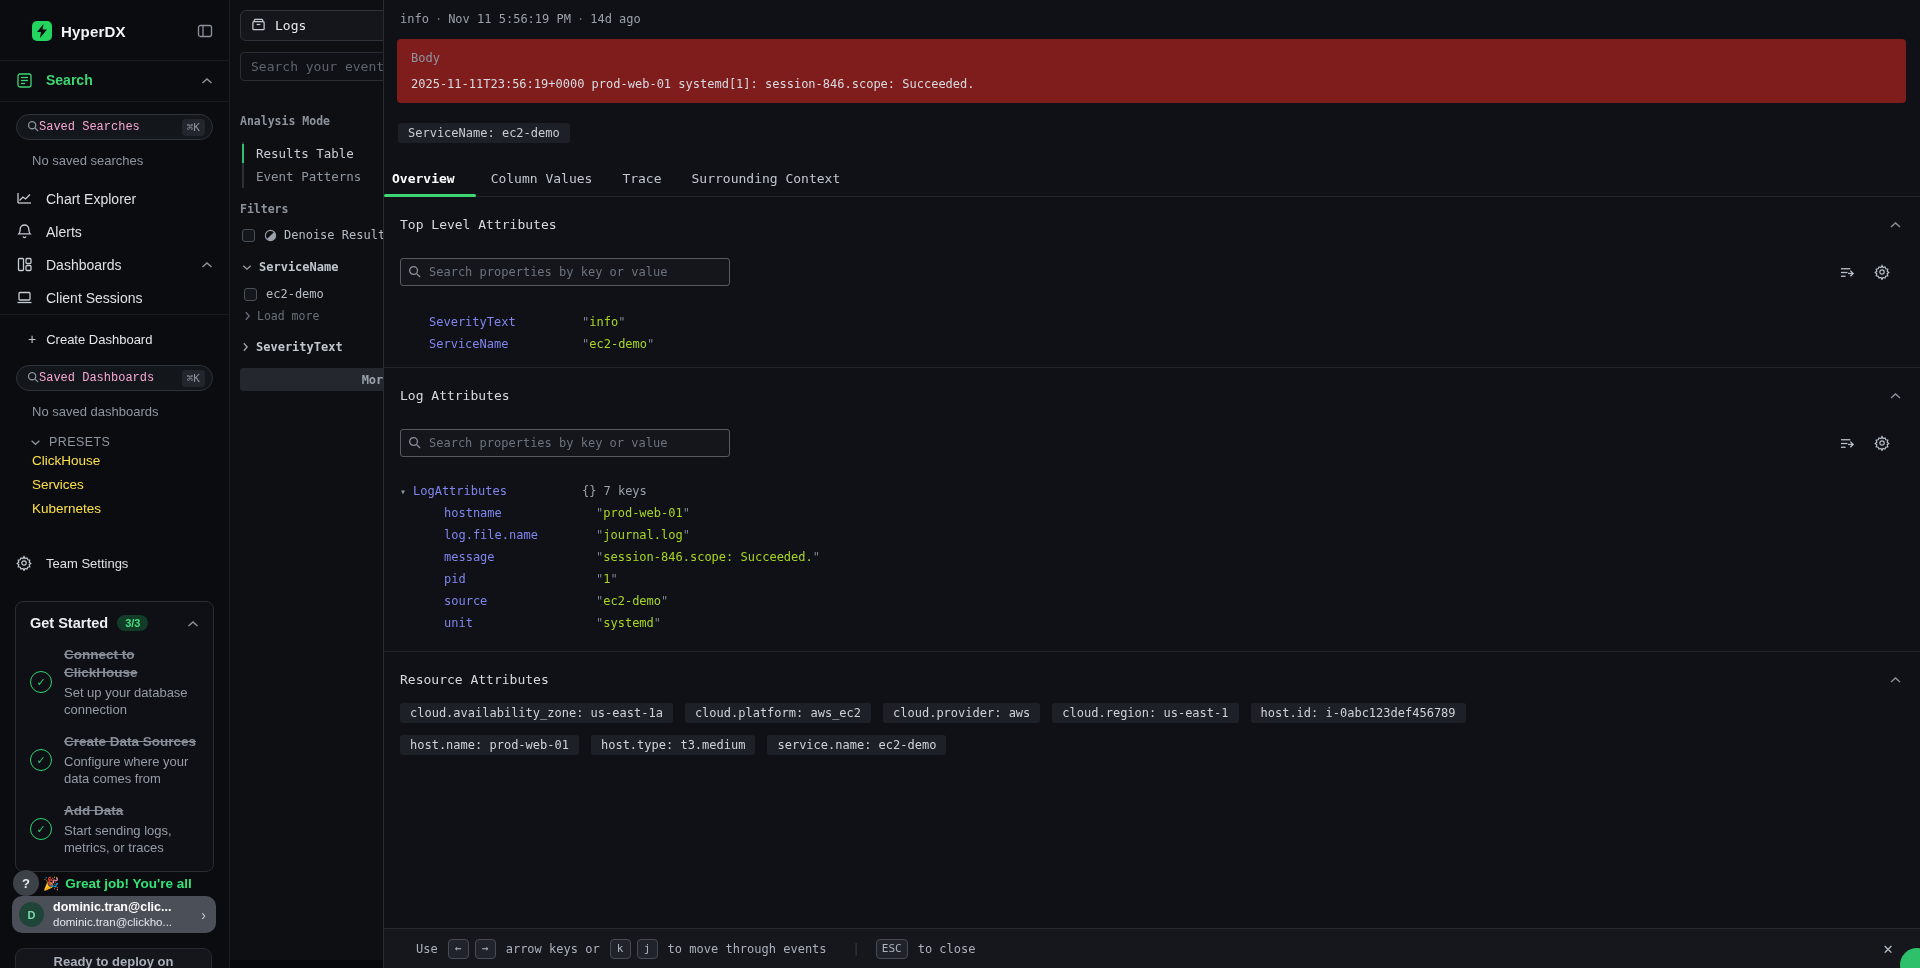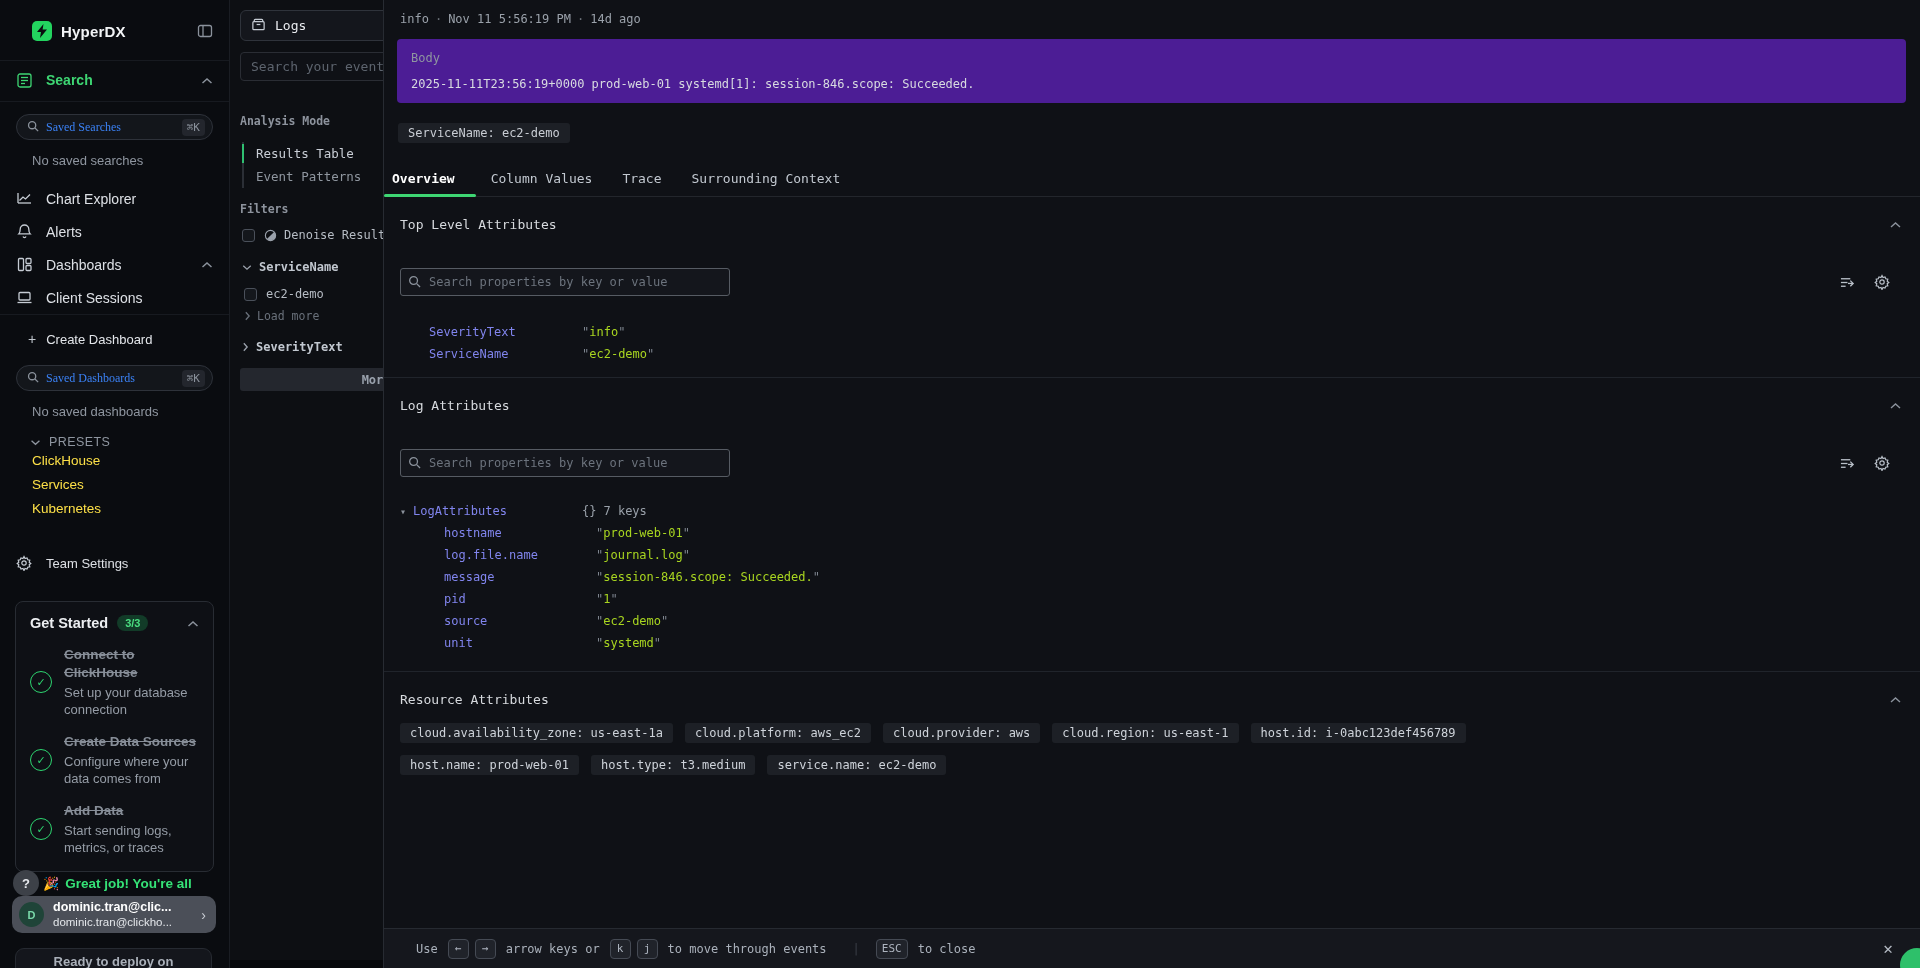--- a/index.html
+++ b/index.html
@@ -13,21 +13,21 @@
   .brand-logo svg { display:block; }
   .brand-name { font-weight:bold; font-size:15px; color:#f2f4f6; letter-spacing:.2px; flex:1; }
   .collapse-btn { color:#8b929c; cursor:pointer; display:flex; }
   .side-divider { border-top:1px solid #171a20; margin-top:14px; }
   .nav-head { display:flex; align-items:center; padding:0 16px; height:38px; }
   .nav-head .nav-label { font-weight:bold; font-size:14px; flex:1; }
   .nav-head.active .nav-label, .nav-head.active .nav-ic { color:#3ed673; }
   .nav-ic { width:18px; margin-right:12px; color:#c6ccd4; display:flex; }
   .chev { color:#8b929c; }
   .pill { margin:12px 16px 0 16px; height:26px; border:1px solid #2e323a; border-radius:14px; background:#13161b; display:flex; align-items:center; padding:0 7px 0 10px; cursor:pointer; }
-  .pill .ph { color:#3b82f6; font-family:Liberation Serif, serif; font-size:12px; flex:1; margin-left:7px; }
+  .pill .ph { color:#f9a8d4; font-family:Liberation Mono, monospace; font-size:12px; flex:1; }
   .kbd-badge { background:#23262d; color:#8b929c; border-radius:4px; font-size:11px; padding:2px 5px; font-family:"DejaVu Sans Mono",monospace; }
   .muted-line { color:#8f96a0; font-size:13px; margin:13px 16px 0 32px; }
   .nav-list { margin-top:14px; }
   .nav-item { display:flex; align-items:center; height:33px; padding:0 16px; color:#dde0e5; cursor:pointer; }
   .nav-item .nav-label { flex:1; font-size:14px; }
   .create-dash { display:flex; align-items:center; height:28px; padding:0 16px 0 28px; margin-top:10px; color:#e3e6ea; cursor:pointer; }
   .create-dash .plus { margin-right:10px; color:#c2c8d0; font-size:14px; }
   .presets-head { display:flex; align-items:center; margin:16px 16px 0 30px; color:#8f96a0; font-size:12.5px; letter-spacing:.4px; cursor:pointer; }
   .presets-head svg { margin-right:8px; }
   .preset-item { padding:4px 16px 4px 32px; color:#fde047; font-size:13.5px; height:24px; cursor:pointer; }
@@ -69,35 +69,35 @@
   .f-label { font-family:"DejaVu Sans Mono",monospace; font-size:12px; color:#b6bcc4; }
   .f-group { font-family:"DejaVu Sans Mono",monospace; font-weight:bold; font-size:12px; color:#c2c8d0; }
   .f-dim { font-family:"DejaVu Sans Mono",monospace; font-size:11.5px; color:#69707a; }
   .g-chev { color:#9aa1ab; display:flex; margin-right:7px; }
   .more-filters { position:absolute; left:10px; top:368px; width:330px; height:23px; background:#24272e; border-radius:3px; color:#99a1ac; font-family:"DejaVu Sans Mono",monospace; font-weight:bold; font-size:12px; display:flex; align-items:center; justify-content:center; cursor:pointer; }
 
   
   .drawer { position:absolute; left:383px; right:0; top:0; bottom:0; background:#0f1116; border-left:1px solid #272b32; z-index:10; font-family:"DejaVu Sans Mono",monospace; }
   .meta-row { padding:12px 16px 0 16px; font-size:12px; color:#9aa1aa; }
   .meta-row .sep { color:#6b7178; margin:0 6px; }
-  .body-card { margin:13px 14px 0 13px; background:#4c1d95; border-radius:4px; padding:12px 14px; }
+  .body-card { margin:13px 14px 0 13px; background:#7f1d1d; border-radius:4px; padding:12px 14px; }
   .body-label { font-size:12px; color:#8f96a0; }
   .body-text { font-size:12px; color:#d8dbe0; margin-top:12px; }
   .tag-row { margin:20px 0 0 14px; }
   .tag { display:inline-block; background:#1d2026; border-radius:3px; color:#c9cdd4; font-size:12px; padding:3px 10px; }
   .tabs { display:flex; margin-top:20px; border-bottom:1px solid #23262c; }
   .tab { padding:8px 15px 10px 15px; font-size:13px; color:#c2c8d0; cursor:pointer; position:relative; }
   .tab:first-child { padding-left:8px; padding-right:21px; }
   .tab.active { color:#ffffff; font-weight:bold; }
   .tab.active::after { content:""; position:absolute; left:0; right:0; bottom:-1px; height:3px; background:#3ed673; border-radius:2px; }
   .sec { padding:0 16px; }
   .sec-head { display:flex; align-items:center; margin-top:20px; }
   .sec-title { font-size:13px; color:#d7dade; }
   .sec-head .chev { margin-left:auto; margin-right:2px; cursor:pointer; }
-  .search-row { display:flex; align-items:center; margin-top:36px;gap:44px; }
+  .search-row { display:flex; align-items:center; margin-top:26px;gap:44px; }
   .prop-search-wrap { position:relative; width:330px; }
   .prop-search { width:330px; height:28px; border:1px solid #565b63; border-radius:3px; background:#14161c; color:#c9cdd4; font-family:"DejaVu Sans Mono",monospace; font-size:12px; padding:0 8px 0 28px; }
   .prop-search::placeholder { color:#6c737d; }
   .search-glass { position:absolute; left:8px; top:7px; color:#8b929c; }
   .row-icons { margin-left:auto; display:flex; align-items:center; gap:18px; color:#b9c0c9; margin-right:14px; }
   .row-icons svg { cursor:pointer; }
   .kv-rows { margin-top:25px; padding-bottom:12px; }
   .kv-row { display:flex; padding-left:29px; height:22px; align-items:center; font-size:12px; }
   .kv-key { width:153px; color:#8185ee; cursor:pointer; }
   .q { color:#7e858f; }

